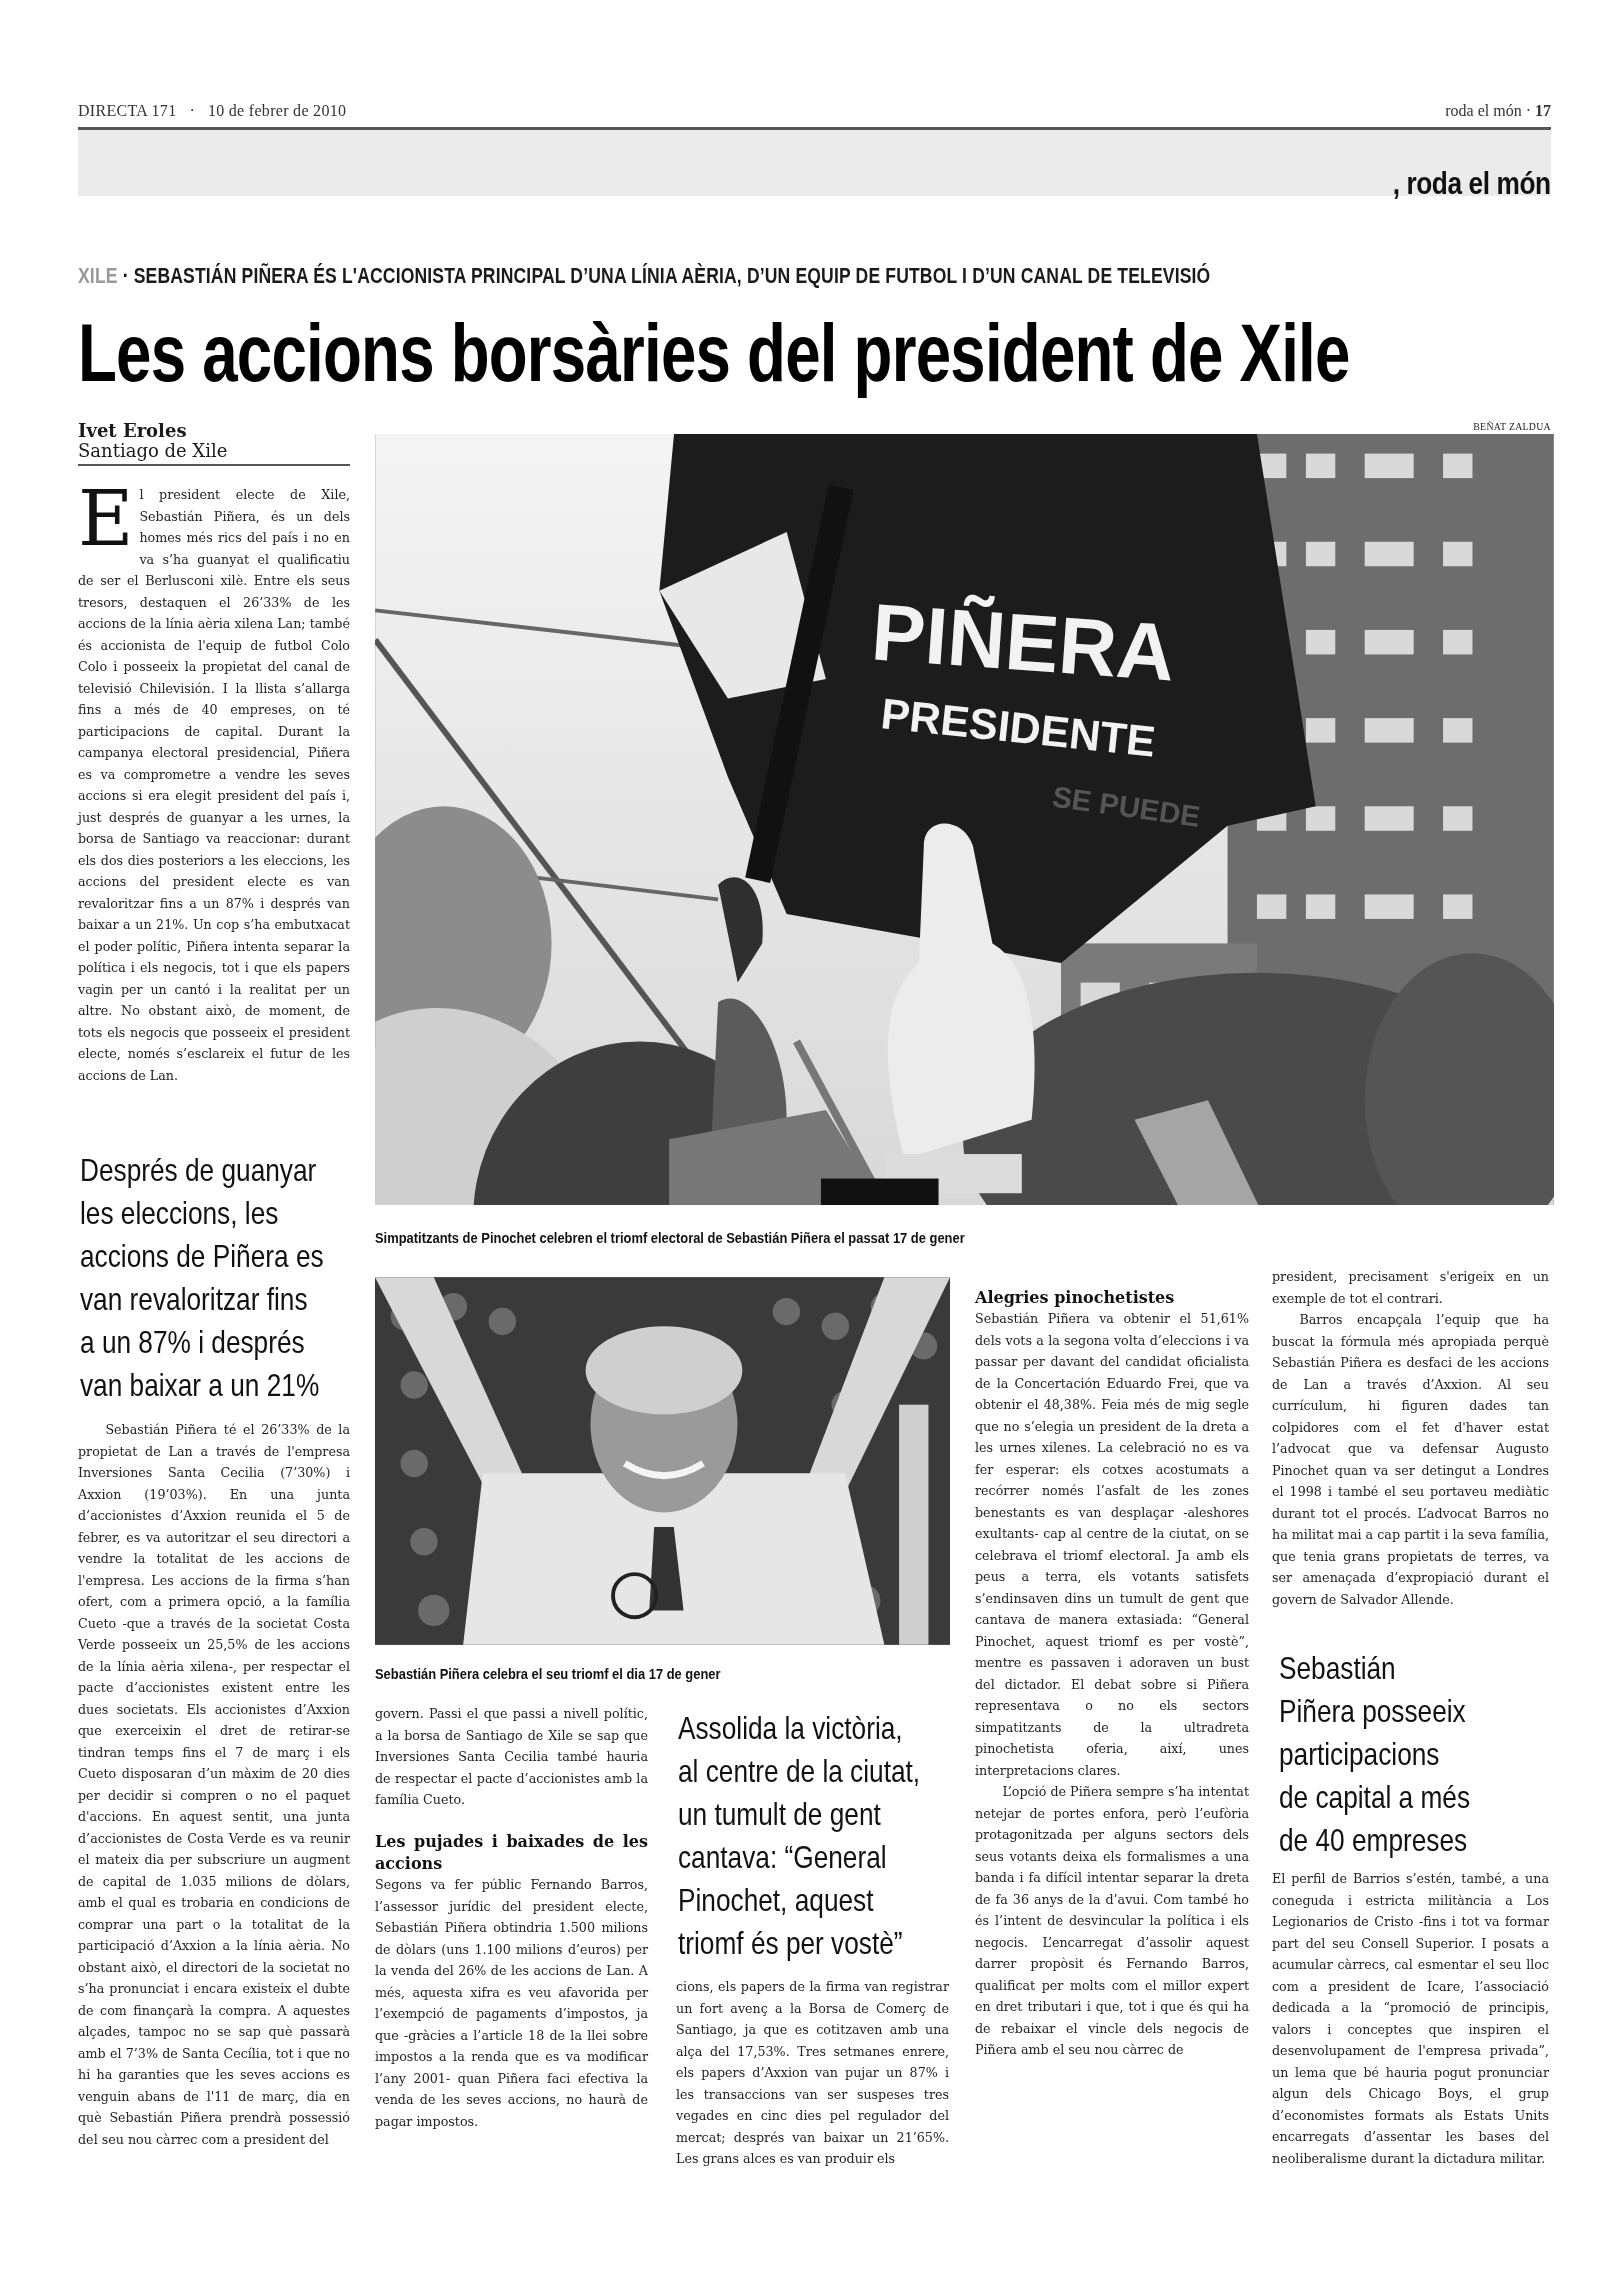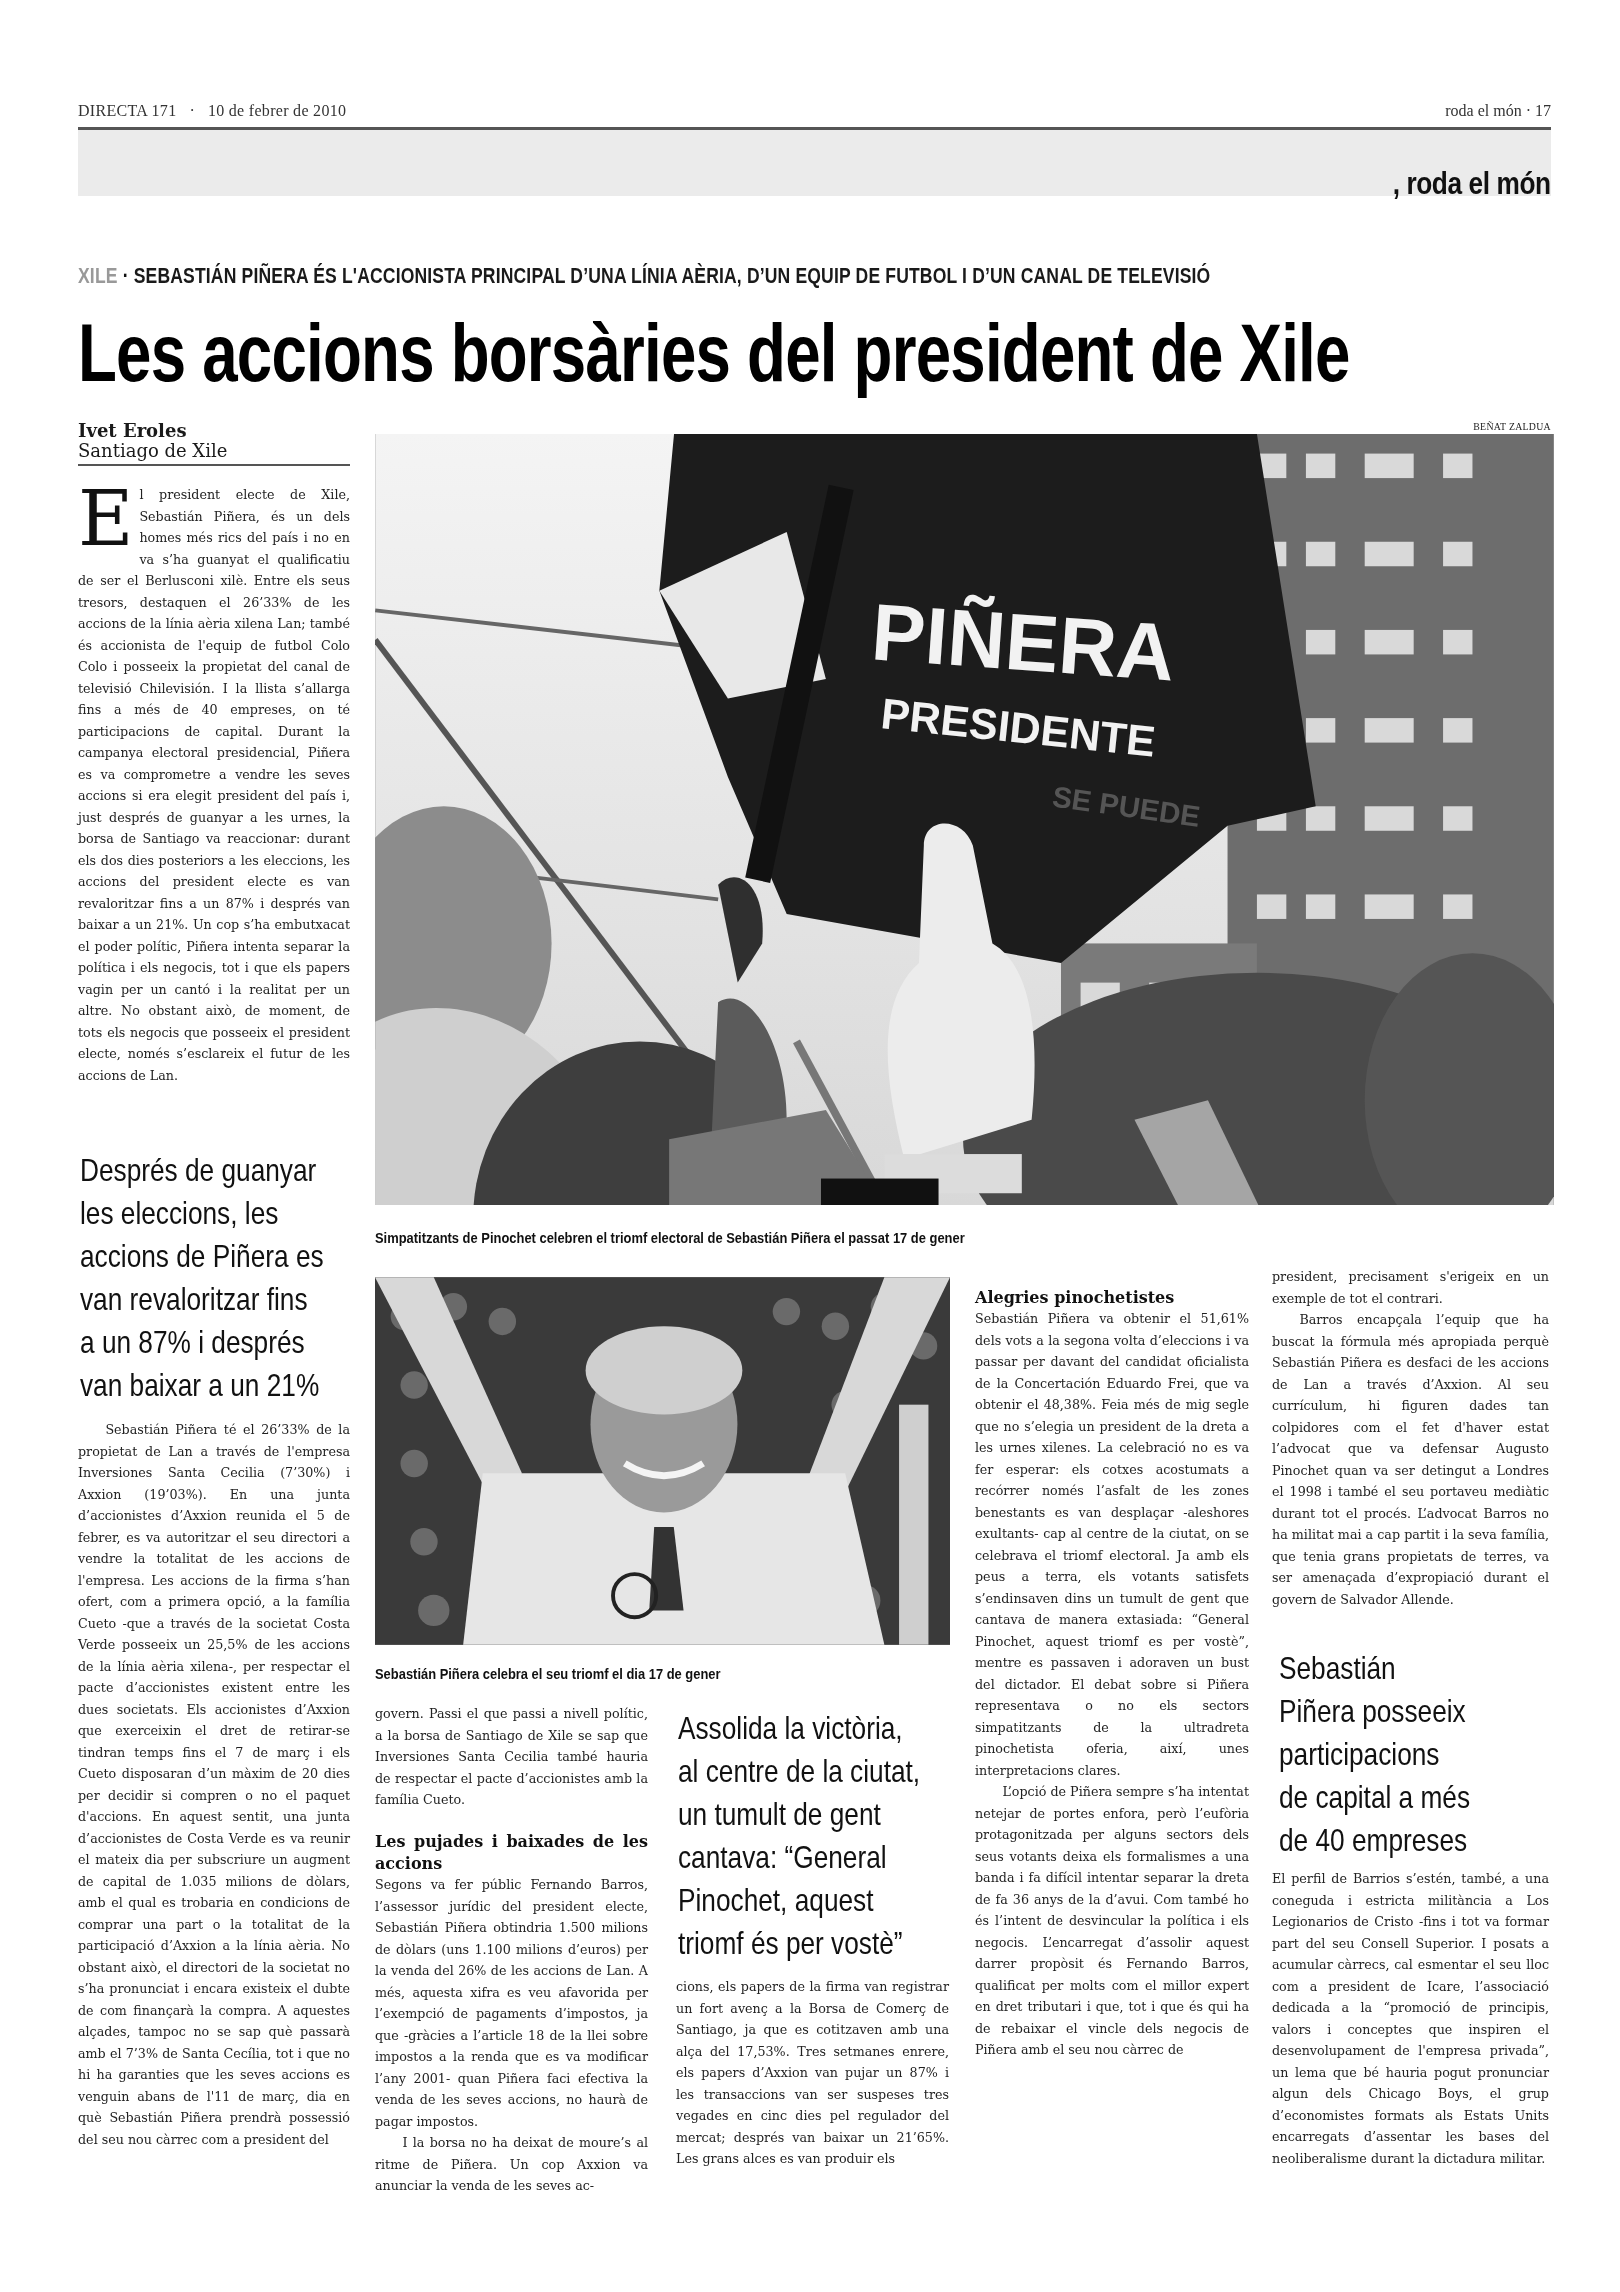--- a/index.html
+++ b/index.html
@@ -2,21 +2,21 @@
 <html><head>
 <meta charset="utf-8">
 <style>
   * { box-sizing: border-box; margin: 0; padding: 0; }
   html, body { width: 1620px; height: 2293px; background: #ffffff; overflow: hidden; }
   body { position: relative; font-family: "DejaVu Serif", serif; color: #1a1a1a; }
 
   .runhead { position: absolute; top: 102px; left: 78px; width: 1473px; height: 21.6px; font-family: "Liberation Serif", serif; font-size: 16px; color: #333; }
   .runhead .left { position: absolute; left: 0; top: 0; letter-spacing: 0.3px; }
   .runhead .right { position: absolute; right: 0; top: 0; }
-  .runhead .right b { font-weight: normal; }
+  .runhead .right b { font-weight: bold; }
   .rule-top { position: absolute; top: 127px; left: 78px; width: 1473px; height: 2.9px; background: #555; }
   .section-band { position: absolute; top: 130px; left: 78px; width: 1473px; height: 66px; background: #ebebeb; }
   .section-label { position: absolute; right: 0; top: 35px; font-family: "Liberation Sans", sans-serif; font-weight: bold; font-size: 32px; color: #111; transform: scaleX(0.82); transform-origin: right center; letter-spacing: -0.5px; }
 
   .kicker { position: absolute; top: 263px; left: 78px; font-family: "Liberation Sans", sans-serif; font-weight: bold; font-size: 22.5px; white-space: nowrap; transform: scaleX(0.78); transform-origin: left center; letter-spacing: 0.2px; }
   .kicker .tag { color: #999; }
   .kicker .sep { color: #111; }
   .headline { position: absolute; top: 312px; left: 78px; font-family: "Liberation Sans", sans-serif; font-weight: bold; font-size: 82px; line-height: 1; white-space: nowrap; transform: scaleX(0.776); transform-origin: left top; letter-spacing: -1px; color: #000; }
 
   .byline { position: absolute; top: 421px; left: 78px; width: 272px; font-family: "DejaVu Serif", serif; font-size: 18px; line-height: 19.6px; }
@@ -192,21 +192,20 @@
     <circle cx="265" cy="325" r="22" fill="none" stroke="#222" stroke-width="4"></circle>
     <rect x="535" y="130" width="30" height="245" fill="#cfcfcf"></rect>
   </svg>
 </div>
 <div class="caption" style="top:1666px; left:375px;">Sebastián Piñera celebra el seu triomf el dia 17 de gener</div>
 
 <div class="col" style="top:1703px; left:375px; width:273px;">
   <p>govern. Passi el que passi a nivell polític, a la borsa de Santiago de Xile se sap que Inversiones Santa Cecilia també hauria de respectar el pacte d’accionistes amb la família Cueto.</p>
   <h4>Les pujades i baixades de les accions</h4>
   <p>Segons va fer públic Fernando Barros, l’assessor jurídic del president electe, Sebastián Piñera obtindria 1.500 milions de dòlars (uns 1.100 milions d’euros) per la venda del 26% de les accions de Lan. A més, aquesta xifra es veu afavorida per l’exempció de pagaments d’impostos, ja que -gràcies a l’article 18 de la llei sobre impostos a la renda que es va modificar l’any 2001- quan Piñera faci efectiva la venda de les seves accions, no haurà de pagar impostos.</p>
-  <p class="indent">I la borsa no ha deixat de moure’s al ritme de Piñera. Un cop Axxion va anunciar la venda de les seves ac-</p>
 </div>
 
 <div class="pull" style="top:1707px; left:678px;">
   <div>Assolida la victòria,</div>
   <div>al centre de la ciutat,</div>
   <div>un tumult de gent</div>
   <div>cantava: “General</div>
   <div>Pinochet, aquest</div>
   <div>triomf és per vostè”</div>
 </div>

